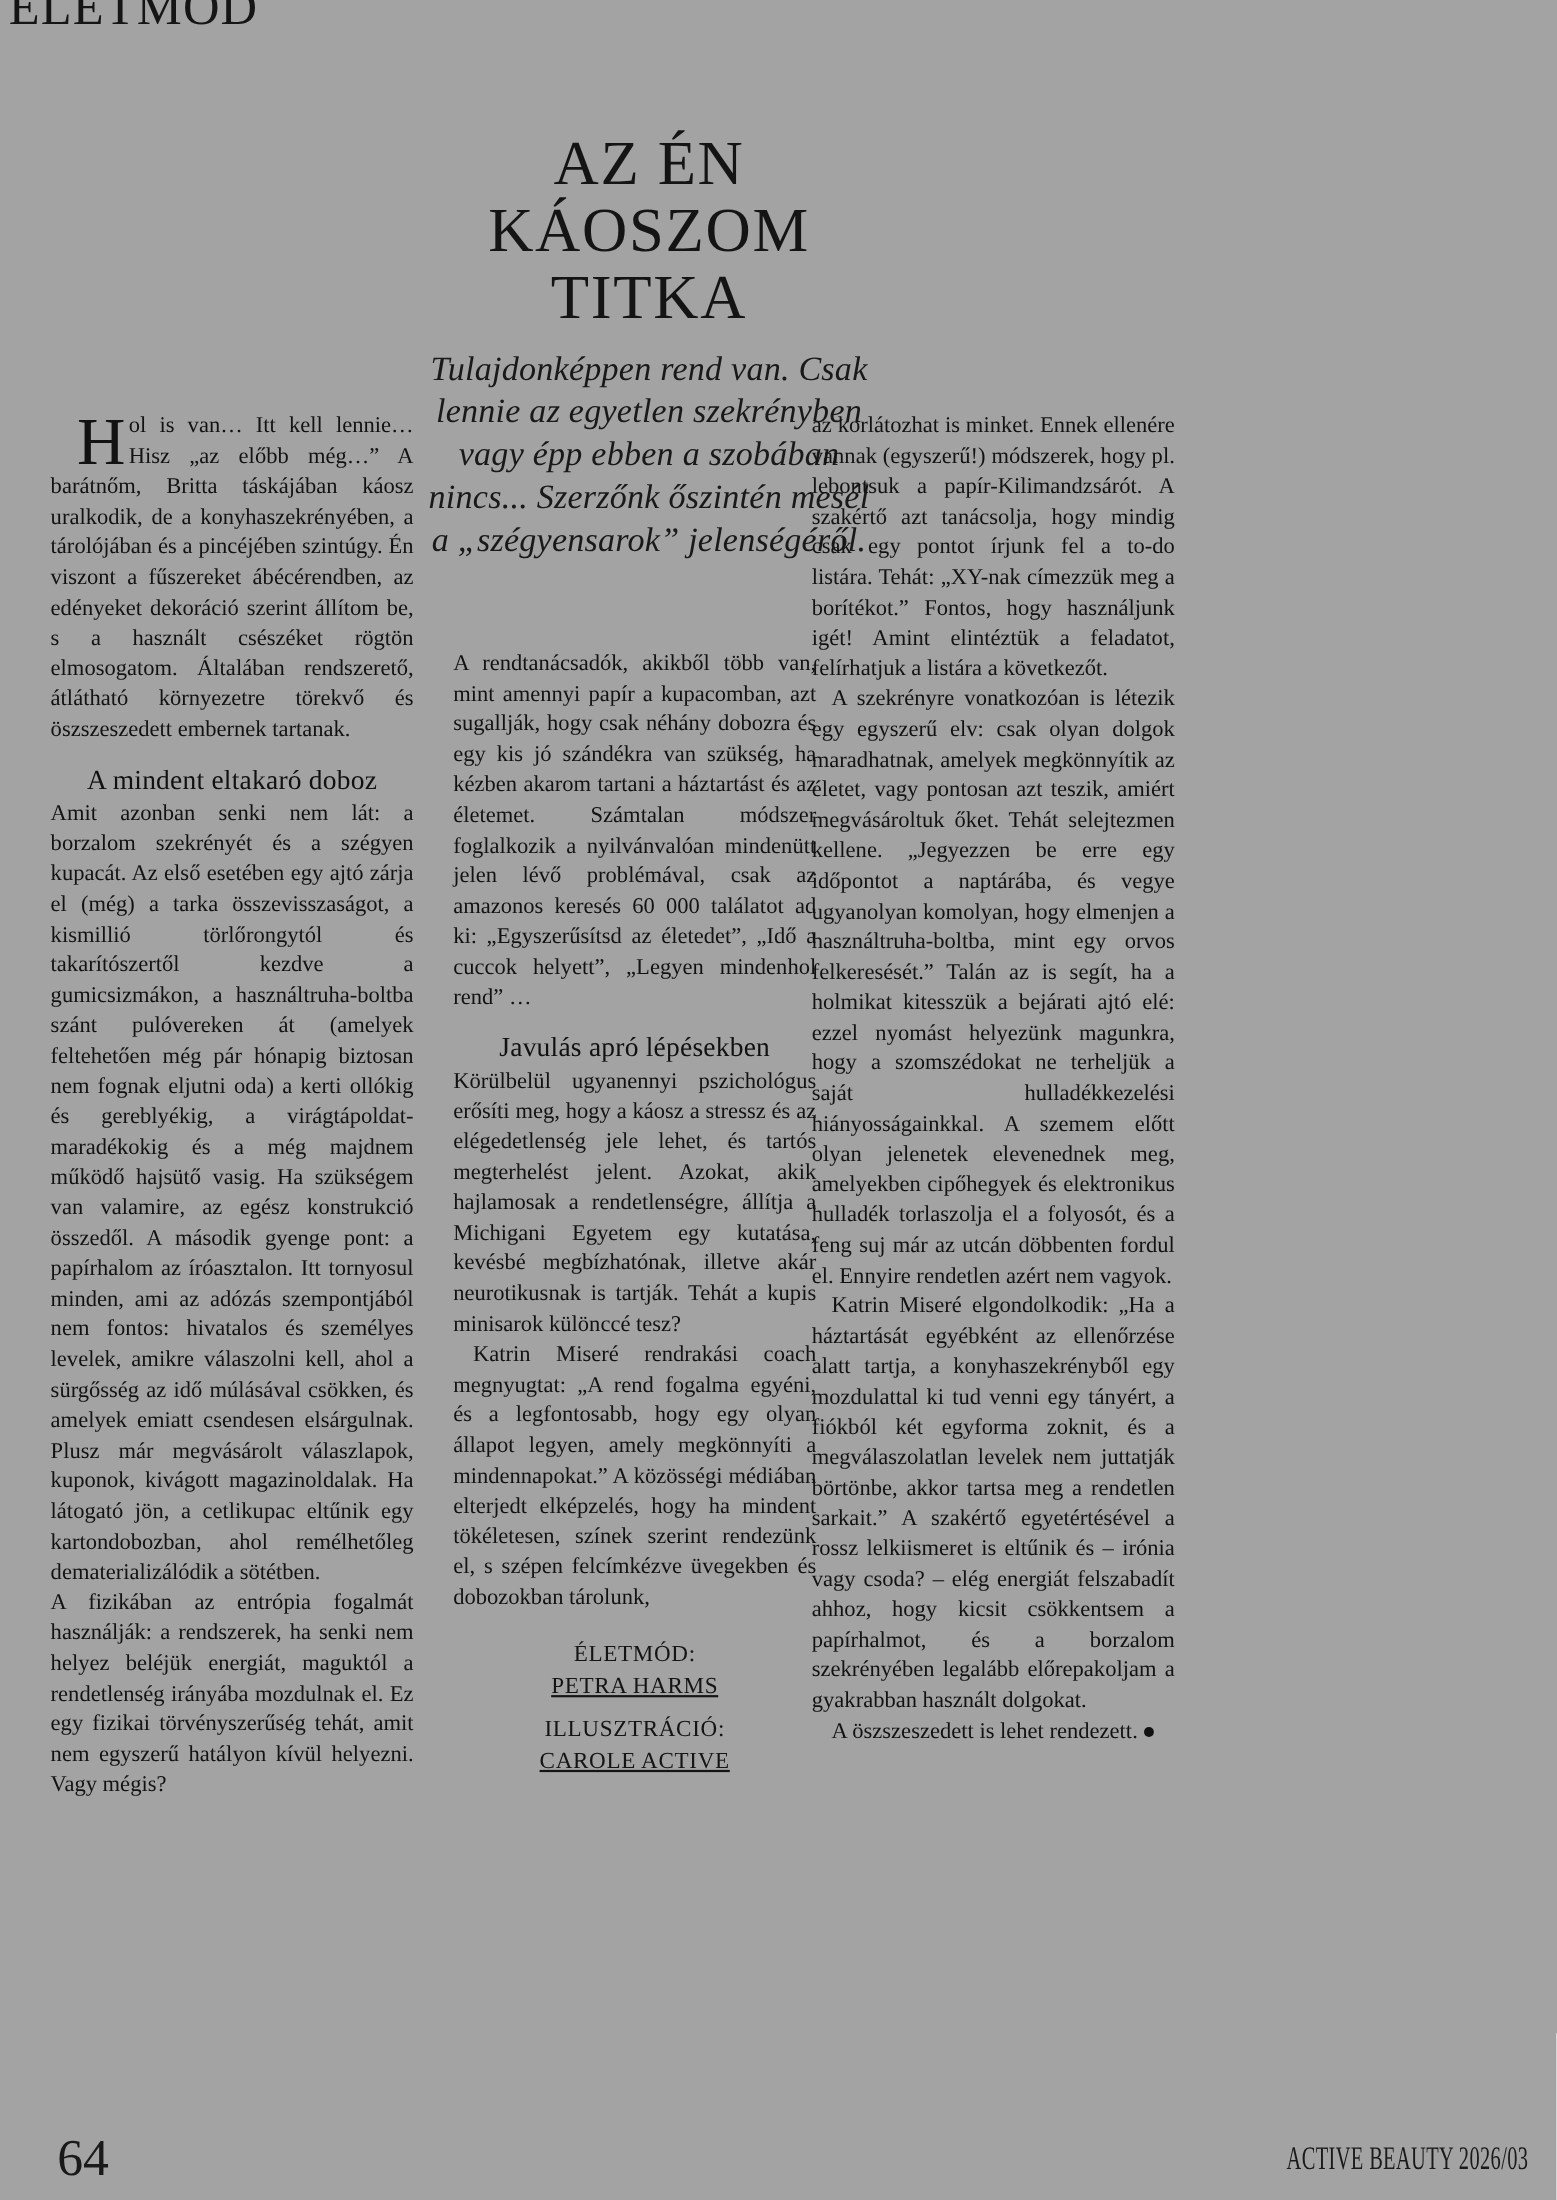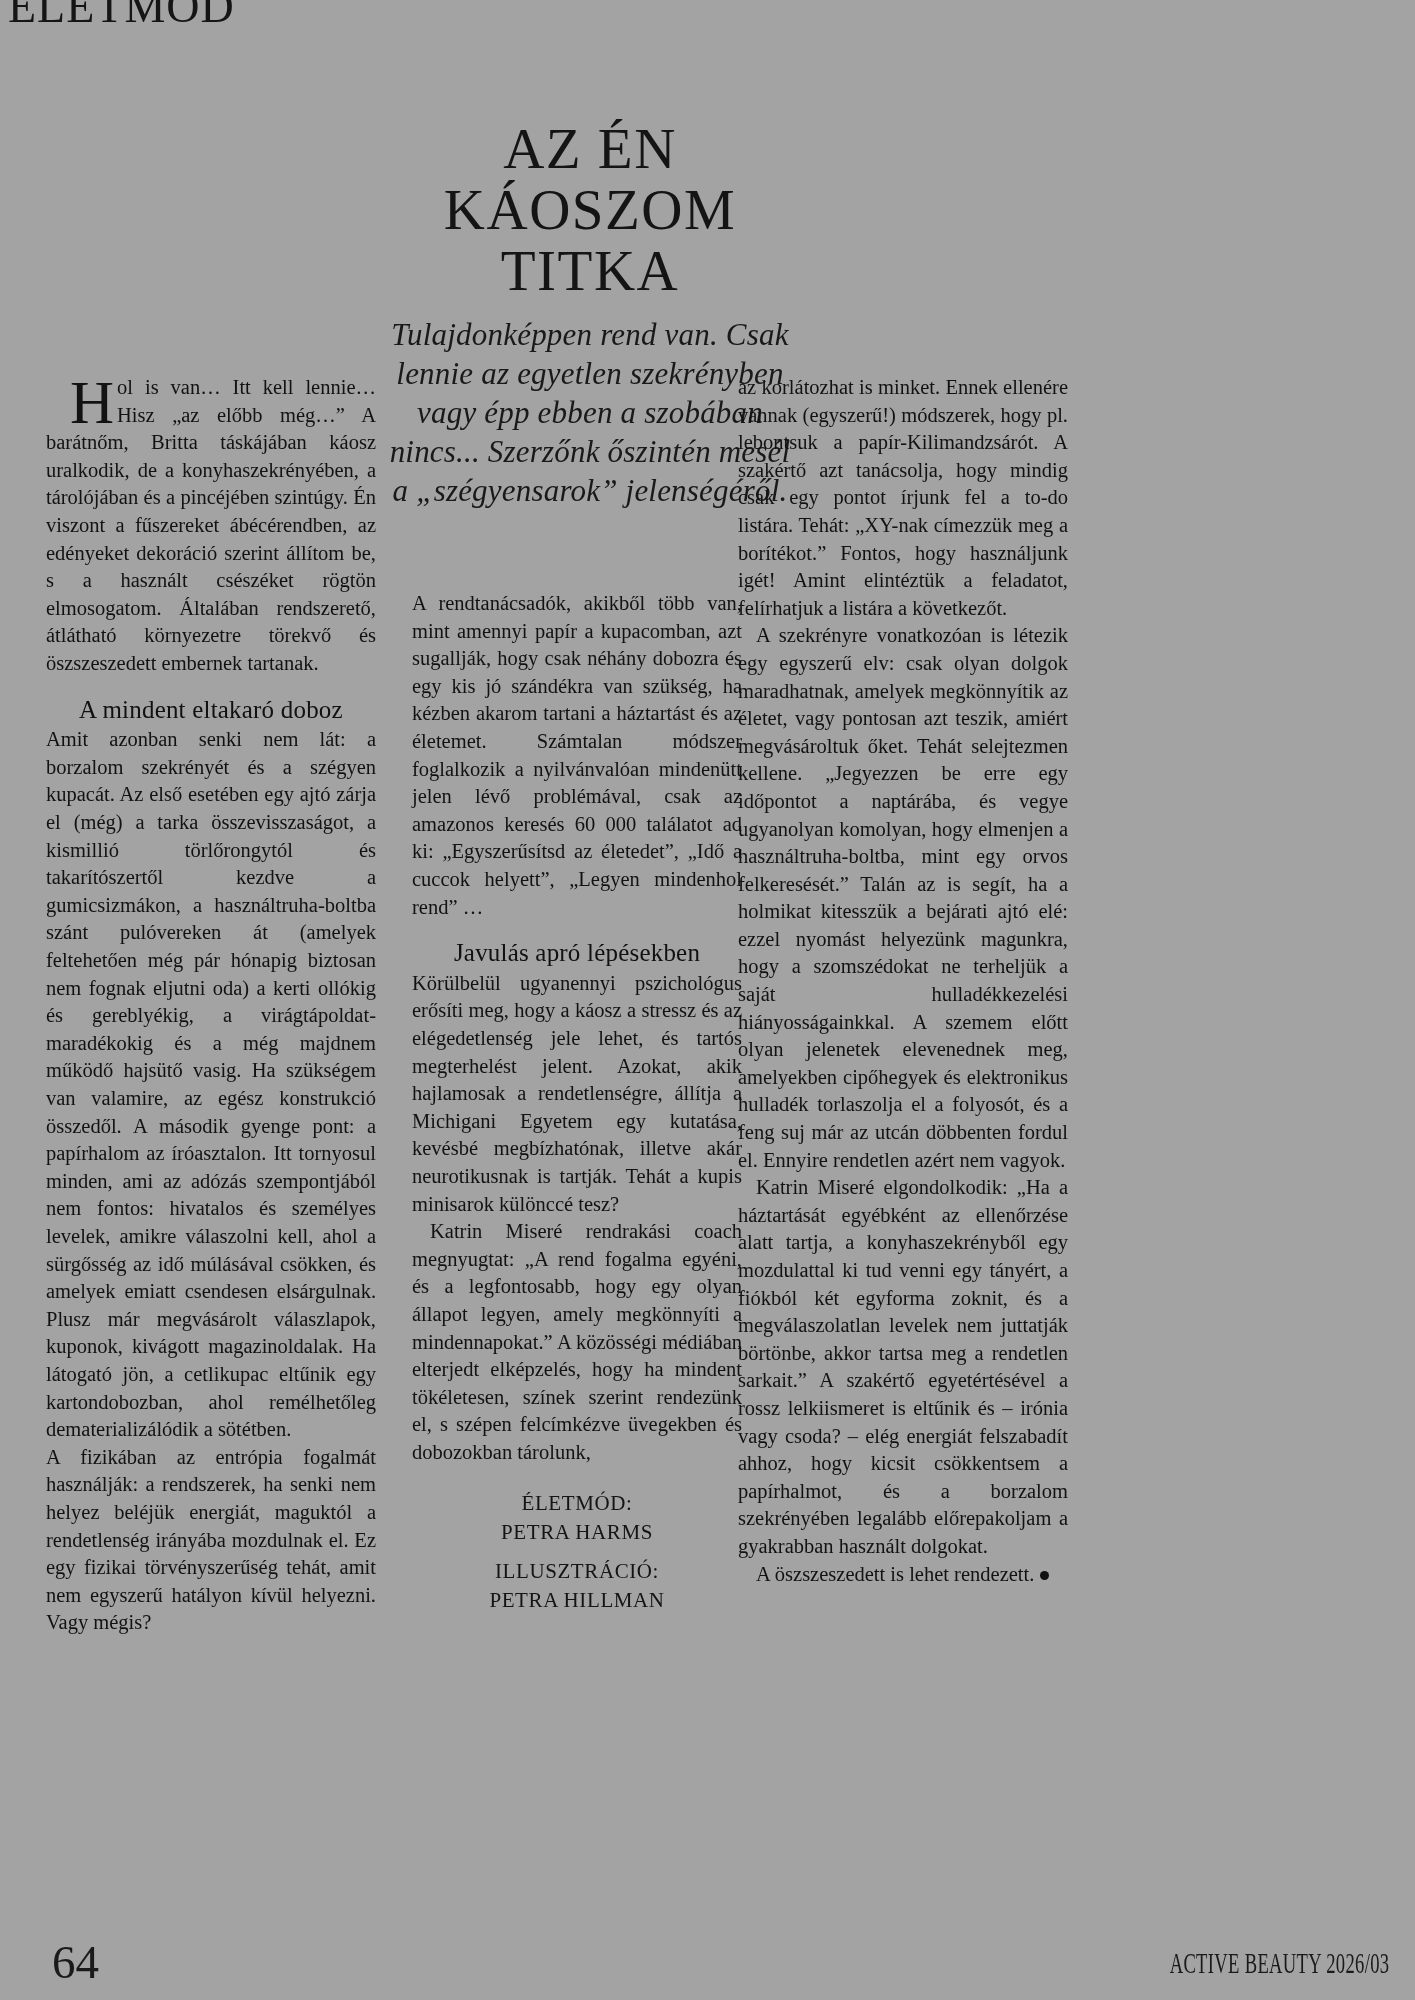--- a/index.html
+++ b/index.html
@@ -110,21 +110,21 @@
   .credits {
     margin-top: 22px;
     text-align: center;
     text-indent: 0;
     font-size: 21px;
     line-height: 29px;
     letter-spacing: 0.6px;
     color: #141414;
   }
   .credits .lbl { display: block; }
-  .credits .nm  { display: block; margin-bottom: 10px; }
+  .credits .nm  { display: block; margin-bottom: 10px; text-decoration: underline; }
 
   .endmark {
     display: inline-block;
     width: 9px;
     height: 9px;
     border-radius: 50%;
     background: #111;
     vertical-align: middle;
     margin-left: 6px;
   }
@@ -184,21 +184,21 @@
 
     <h2 class="subhead">Javulás apró lépésekben</h2>
 
     <p class="noindent">Körülbelül ugyanennyi pszichológus erősíti meg, hogy a káosz a stressz és az elégedetlenség jele lehet, és tartós megterhelést jelent. Azokat, akik hajlamosak a rendetlenségre, állítja a Michigani Egyetem egy kutatása, kevésbé megbízhatónak, illetve akár neurotikusnak is tartják. Tehát a kupis minisarok különccé tesz?</p>
     <p>Katrin Miseré rendrakási coach megnyugtat: „A rend fogalma egyéni, és a legfontosabb, hogy egy olyan állapot legyen, amely megkönnyíti a mindennapokat.” A közösségi médiában elterjedt elképzelés, hogy ha mindent tökéletesen, színek szerint rendezünk el, s szépen felcímkézve üvegekben és dobozokban tárolunk,</p>
 
     <div class="credits">
       <span class="lbl">ÉLETMÓD:</span>
       <span class="nm">PETRA HARMS</span>
       <span class="lbl">ILLUSZTRÁCIÓ:</span>
-      <span class="nm">PETRA HILLMAN</span>
+      <span class="nm">CAROLE ACTIVE</span>
     </div>
   </div>
 
   <div class="col" id="col3">
     <p class="noindent">az korlátozhat is minket. Ennek ellenére vannak (egyszerű!) módszerek, hogy pl. lebontsuk a papír-Kilimandzsárót. A szakértő azt tanácsolja, hogy mindig csak egy pontot írjunk fel a to-do listára. Tehát: „XY-nak címezzük meg a borítékot.” Fontos, hogy használjunk igét! Amint elintéztük a feladatot, felírhatjuk a listára a következőt.</p>
     <p>A szekrényre vonatkozóan is létezik egy egyszerű elv: csak olyan dolgok maradhatnak, amelyek megkönnyítik az életet, vagy pontosan azt teszik, amiért megvásároltuk őket. Tehát selejtezmen kellene. „Jegyezzen be erre egy időpontot a naptárába, és vegye ugyanolyan komolyan, hogy elmenjen a használtruha-boltba, mint egy orvos felkeresését.” Talán az is segít, ha a holmikat kitesszük a bejárati ajtó elé: ezzel nyomást helyezünk magunkra, hogy a szomszédokat ne terheljük a saját hulladékkezelési hiányosságainkkal. A szemem előtt olyan jelenetek elevenednek meg, amelyekben cipőhegyek és elektronikus hulladék torlaszolja el a folyosót, és a feng suj már az utcán döbbenten fordul el. Ennyire rendetlen azért nem vagyok.</p>
     <p>Katrin Miseré elgondolkodik: „Ha a háztartását egyébként az ellenőrzése alatt tartja, a konyhaszekrényből egy mozdulattal ki tud venni egy tányért, a fiókból két egyforma zoknit, és a megválaszolatlan levelek nem juttatják börtönbe, akkor tartsa meg a rendetlen sarkait.” A szakértő egyetértésével a rossz lelkiismeret is eltűnik és – irónia vagy csoda? – elég energiát felszabadít ahhoz, hogy kicsit csökkentsem a papírhalmot, és a borzalom szekrényében legalább előrepakoljam a gyakrabban használt dolgokat.</p>
     <p class="end-line"><span>A öszszeszedett is lehet rendezett.</span><span class="endmark"></span></p>
   </div>
 

